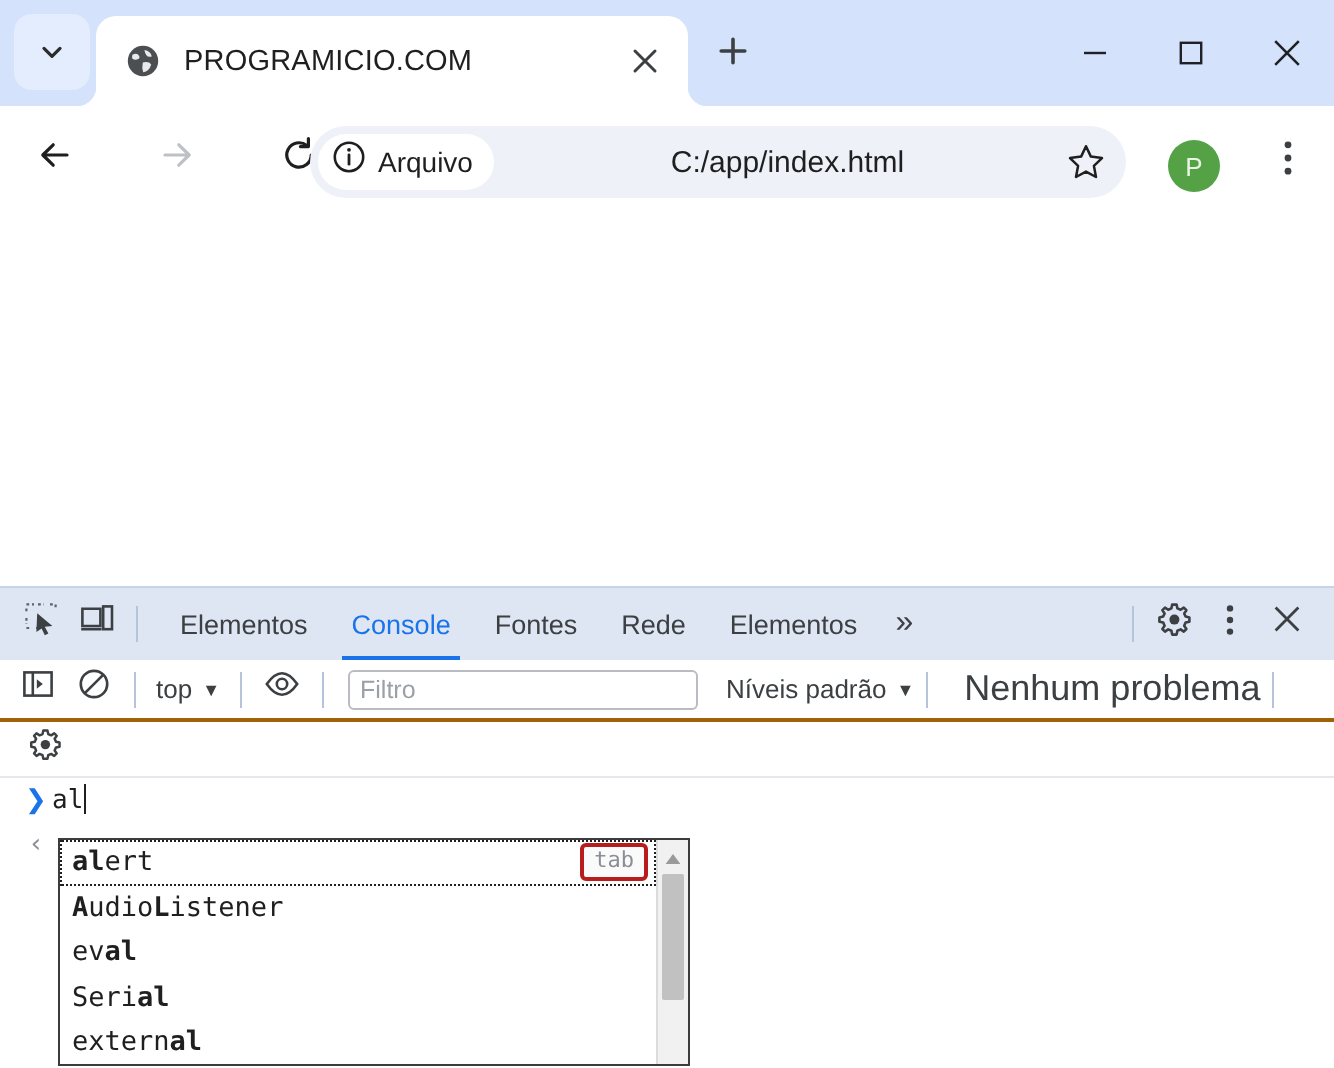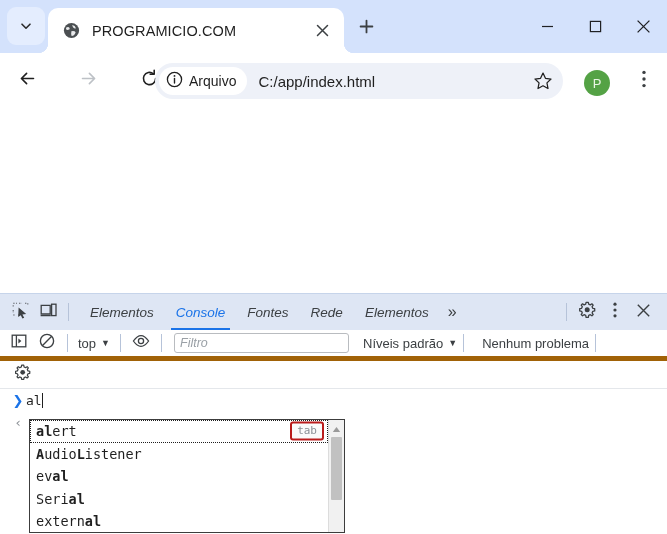--- a/index.html
+++ b/index.html
@@ -159,20 +159,21 @@
     font-size: 14px;
     color: #1f1f1f;
   }
   .url {
     flex: 1 1 auto;
     font-size: 15px;
     color: #1f1f1f;
     margin-left: 11px;
     white-space: nowrap;
     overflow: hidden;
+    text-align: center;
   }
   .star {
     width: 28px; height: 28px;
     flex: 0 0 28px;
     display: flex; align-items: center; justify-content: center;
     cursor: pointer;
   }
   .avatar {
     position: absolute;
     left: 584px; top: 17px;
@@ -238,21 +239,20 @@
   }
   .dt-tab {
     display: flex;
     align-items: center;
     padding: 0 11px;
     font-size: 13.5px;
     color: #3c4043;
     cursor: pointer;
     position: relative;
     white-space: nowrap;
-    font-style: italic;
   }
   .dt-tab.active {
     color: #1a73e8;
     justify-content: center;
   }
   .dt-tab.active::after {
     content: "";
     position: absolute;
     left: 6px; right: 6px; bottom: 0;
     height: 2px;
@@ -269,21 +269,21 @@
     height: 36px;
     display: flex;
     align-items: center;
   }
 
   
   .dt-filterbar {
     position: relative;
     height: 31px;
     background: #ffffff;
-    border-bottom: 5px solid #a16207;
+    border-bottom: 2px solid #a16207;
     display: flex;
     align-items: center;
     padding-left: 5px;
     box-sizing: border-box;
   }
   .ctxsel {
     display: flex;
     align-items: center;
     gap: 5px;
     font-size: 13px;
@@ -297,32 +297,31 @@
     margin-left: 6px;
     border: 1px solid #b9bcc0;
     border-radius: 3px;
     background: #fff;
     font-size: 12.5px;
     color: #1f1f1f;
     padding: 0 5px;
     box-sizing: border-box;
     font-family: "Liberation Sans", sans-serif;
     outline: none;
-    font-style: italic;
   }
   .filterinput::placeholder { color: #9aa0a6; }
   .levels {
     display: flex; align-items: center; gap: 5px;
     font-size: 13px; color: #3c4043;
     margin-left: 14px;
     cursor: pointer;
     white-space: nowrap;
   }
   .issues {
-    font-size: 13px; color: #3c4043;
+    font-size: 18px; color: #3c4043;
     margin-left: 12px;
     white-space: nowrap;
     cursor: pointer;
   }
 
   .dt-settingsrow {
     position: relative;
     height: 28px;
     background: #ffffff;
     border-bottom: 1px solid #e4e7eb;

